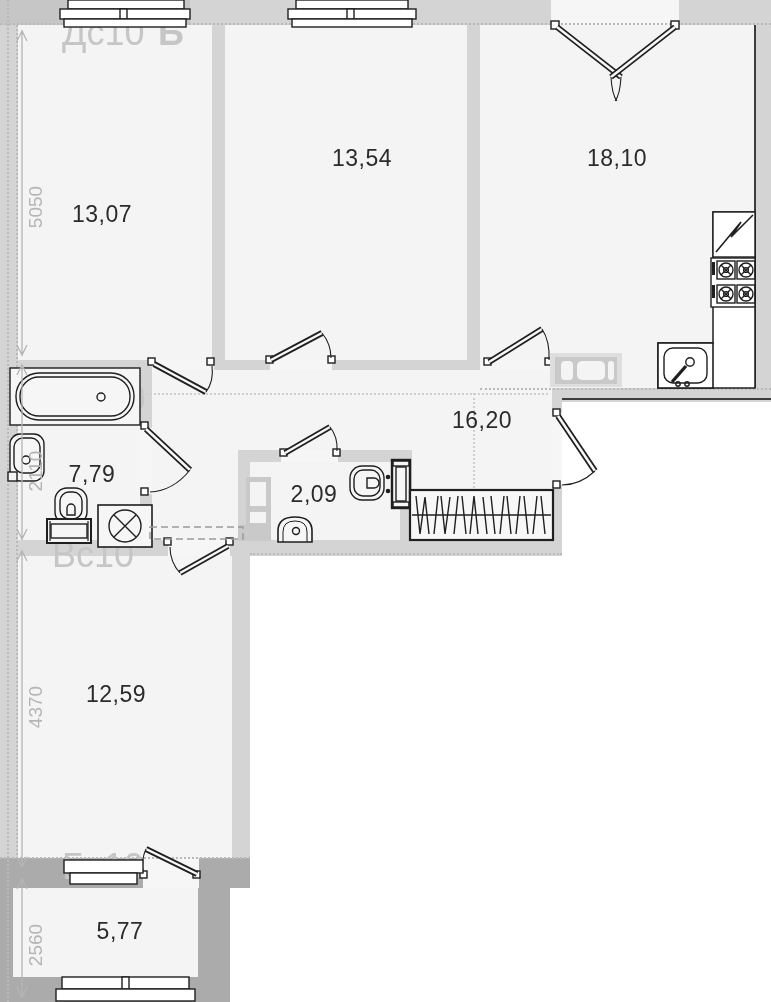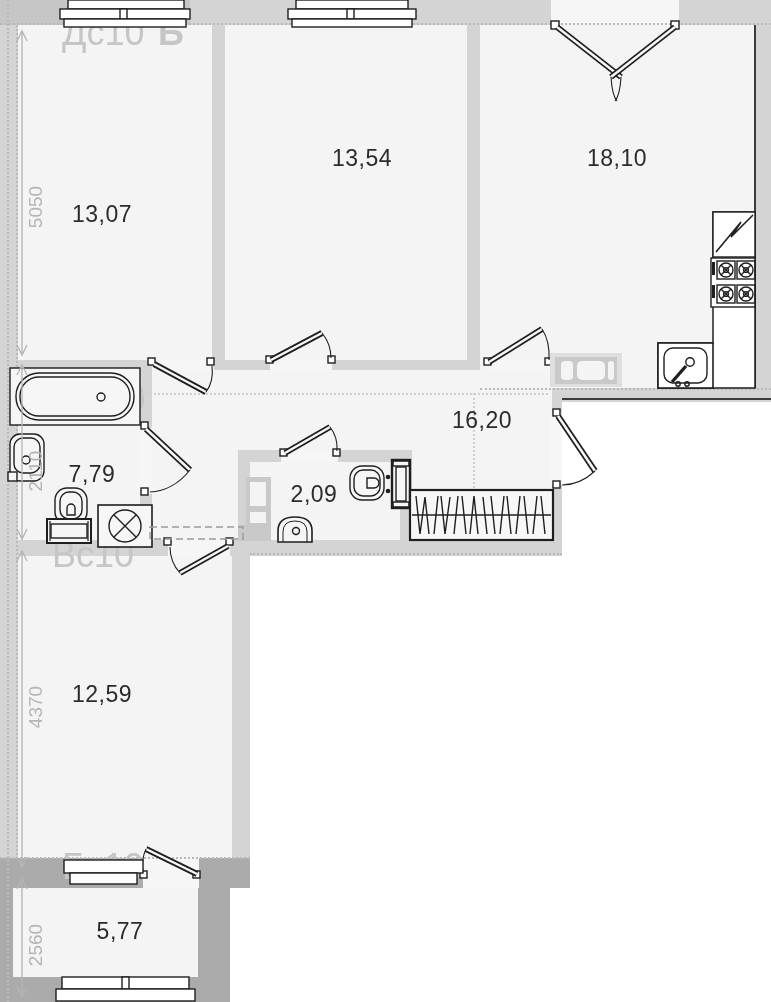--- a/index.html
+++ b/index.html
@@ -308,21 +308,21 @@
       <path d="M22,878 L22,998 M17,889 L22,879 L27,889 M17,987 L22,997 L27,987"></path>
     </g>
   </svg>
 
   <div class="area-label" style="left:57px;top:201px">13,07</div>
   <div class="area-label" style="left:317px;top:145px">13,54</div>
   <div class="area-label" style="left:572px;top:145px">18,10</div>
   <div class="area-label" style="left:437px;top:407px">16,20</div>
   <div class="area-label" style="left:47px;top:461px">7,79</div>
   <div class="area-label" style="left:269px;top:481px">2,09</div>
-  <div class="area-label" style="left:57px;top:681px">12,59</div>
+  <div class="area-label" style="left:71px;top:681px">12,59</div>
   <div class="area-label" style="left:75px;top:918px">5,77</div>
 
   <div class="dim" style="left:1px;top:196px">5050</div>
   <div class="dim" style="left:1px;top:460px">2110</div>
   <div class="dim" style="left:1px;top:696px">4370</div>
   <div class="dim" style="left:1px;top:934px">2560</div>
 
 </div>
 
 </body></html>

